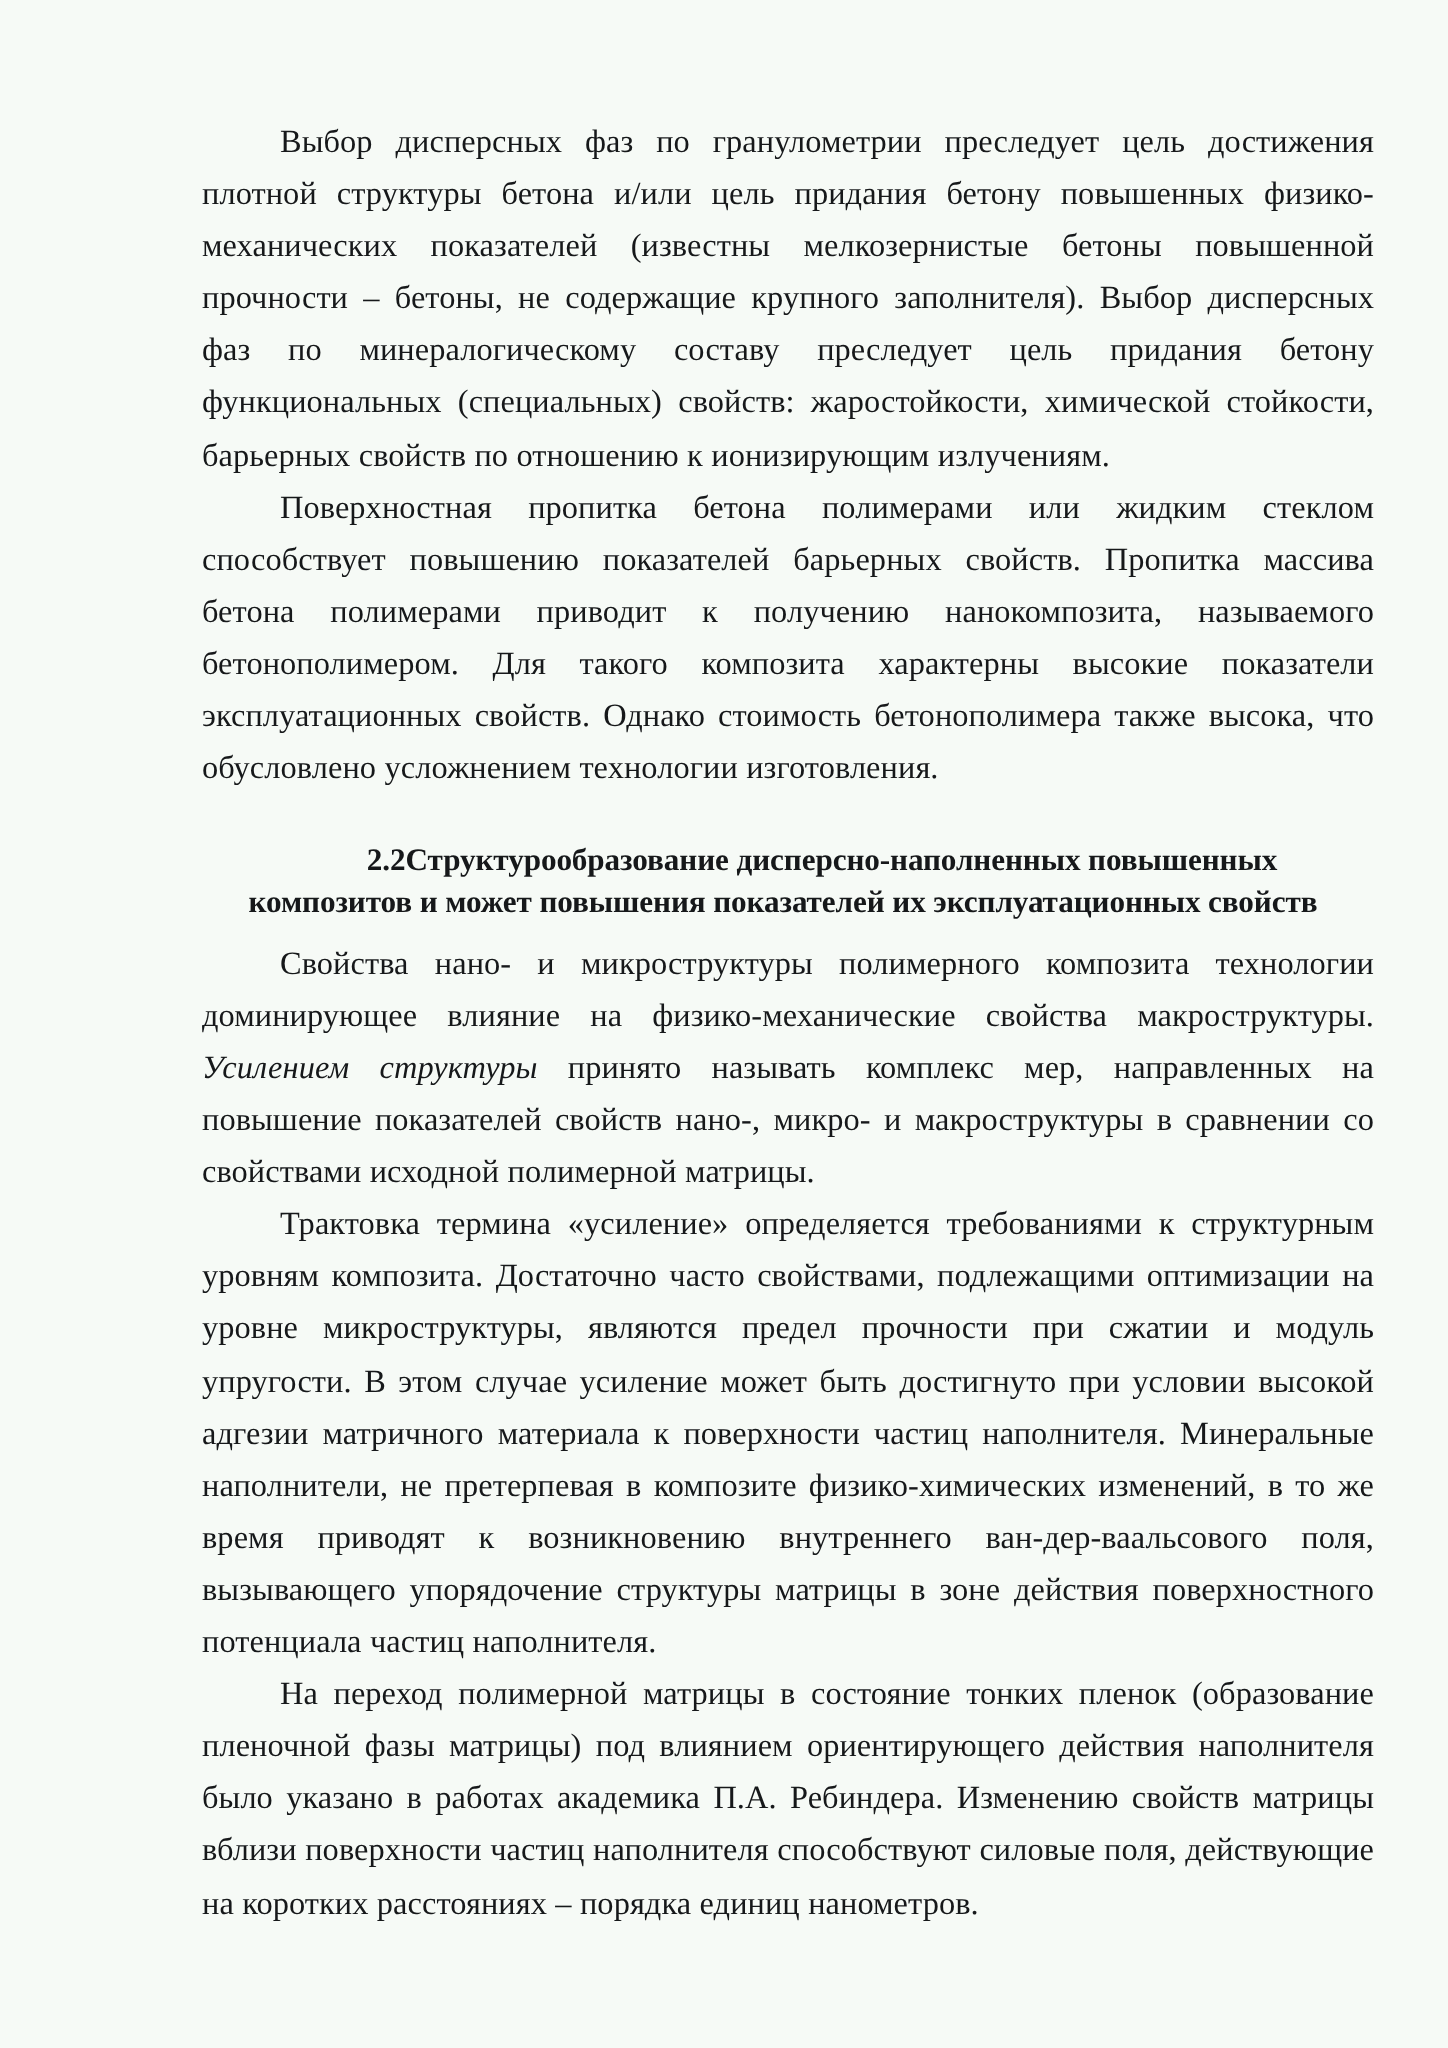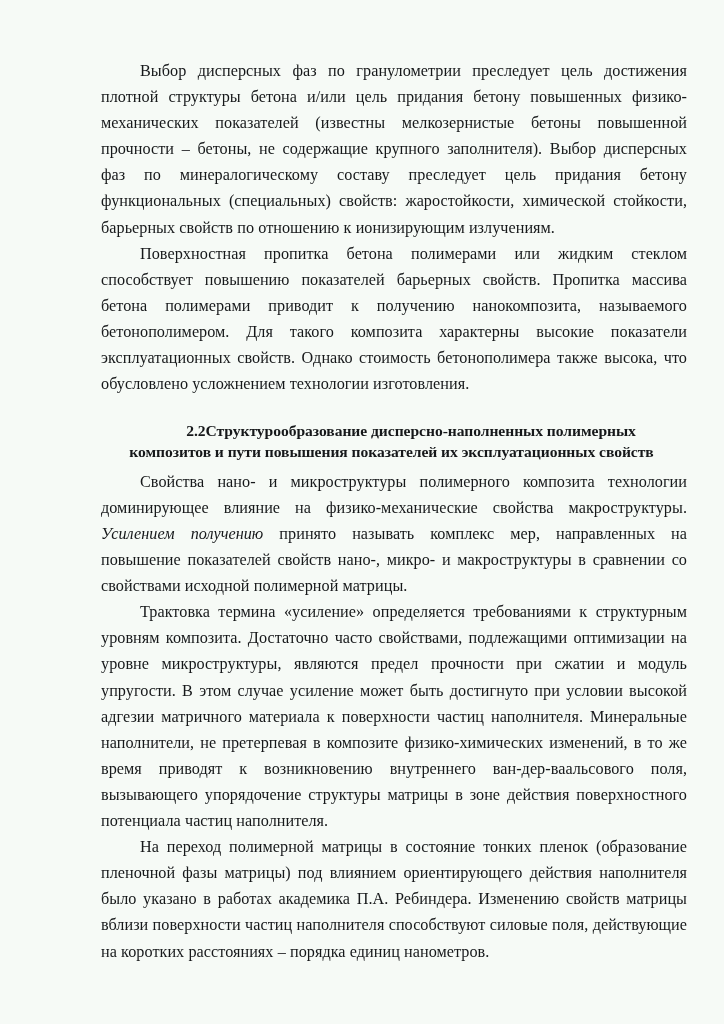--- a/index.html
+++ b/index.html
@@ -75,27 +75,27 @@
 <div class="page">
   <div class="textcolumn">
 
     <p class="body-par">Выбор дисперсных фаз по гранулометрии преследует цель достижения плотной структуры бетона и/или цель придания бетону повышенных физико-механических показателей (известны мелкозернистые бетоны повышенной прочности – бетоны, не содержащие крупного заполнителя). Выбор дисперсных фаз по минералогическому составу преследует цель придания бетону функциональных (специальных) свойств: жаростойкости, химической стойкости, барьерных свойств по отношению к ионизирующим излучениям.</p>
 
     <p class="body-par">Поверхностная пропитка бетона полимерами или жидким стеклом способствует повышению показателей барьерных свойств. Пропитка массива бетона полимерами приводит к получению нанокомпозита, называемого бетонополимером. Для такого композита характерны высокие показатели эксплуатационных свойств. Однако стоимость бетонополимера также высока, что обусловлено усложнением технологии изготовления.</p>
 
     <div class="gap-before-heading"></div>
 
     <div class="section-heading">
-      <span class="heading-line1"><span class="num">2.2</span><span>Структурообразование дисперсно-наполненных полимерных</span></span>
-      <span class="heading-line2">композитов и пути повышения показателей их эксплуатационных свойств</span>
+      <span class="heading-line1"><span class="num">2.2</span><span>Структурообразование дисперсно-наполненных повышенных</span></span>
+      <span class="heading-line2">композитов и может повышения показателей их эксплуатационных свойств</span>
     </div>
 
     <div class="gap-after-heading"></div>
 
-    <p class="body-par"><span>Свойства нано- и микроструктуры полимерного композита технологии доминирующее влияние на физико-механические свойства макроструктуры. </span><span class="ital">Усилением получению</span><span> принято называть комплекс мер, направленных на повышение показателей свойств нано-, микро- и макроструктуры в сравнении со свойствами исходной полимерной матрицы.</span></p>
+    <p class="body-par"><span>Свойства нано- и микроструктуры полимерного композита технологии доминирующее влияние на физико-механические свойства макроструктуры. </span><span class="ital">Усилением структуры</span><span> принято называть комплекс мер, направленных на повышение показателей свойств нано-, микро- и макроструктуры в сравнении со свойствами исходной полимерной матрицы.</span></p>
 
     <p class="body-par">Трактовка термина «усиление» определяется требованиями к структурным уровням композита. Достаточно часто свойствами, подлежащими оптимизации на уровне микроструктуры, являются предел прочности при сжатии и модуль упругости. В этом случае усиление может быть достигнуто при условии высокой адгезии матричного материала к поверхности частиц наполнителя. Минеральные наполнители, не претерпевая в композите физико-химических изменений, в то же время приводят к возникновению внутреннего ван-дер-ваальсового поля, вызывающего упорядочение структуры матрицы в зоне действия поверхностного потенциала частиц наполнителя.</p>
 
     <p class="body-par">На переход полимерной матрицы в состояние тонких пленок (образование пленочной фазы матрицы) под влиянием ориентирующего действия наполнителя было указано в работах академика П.А. Ребиндера. Изменению свойств матрицы вблизи поверхности частиц наполнителя способствуют силовые поля, действующие на коротких расстояниях – порядка единиц нанометров.</p>
 
 
   </div>
 </div>
 
 </body></html>

